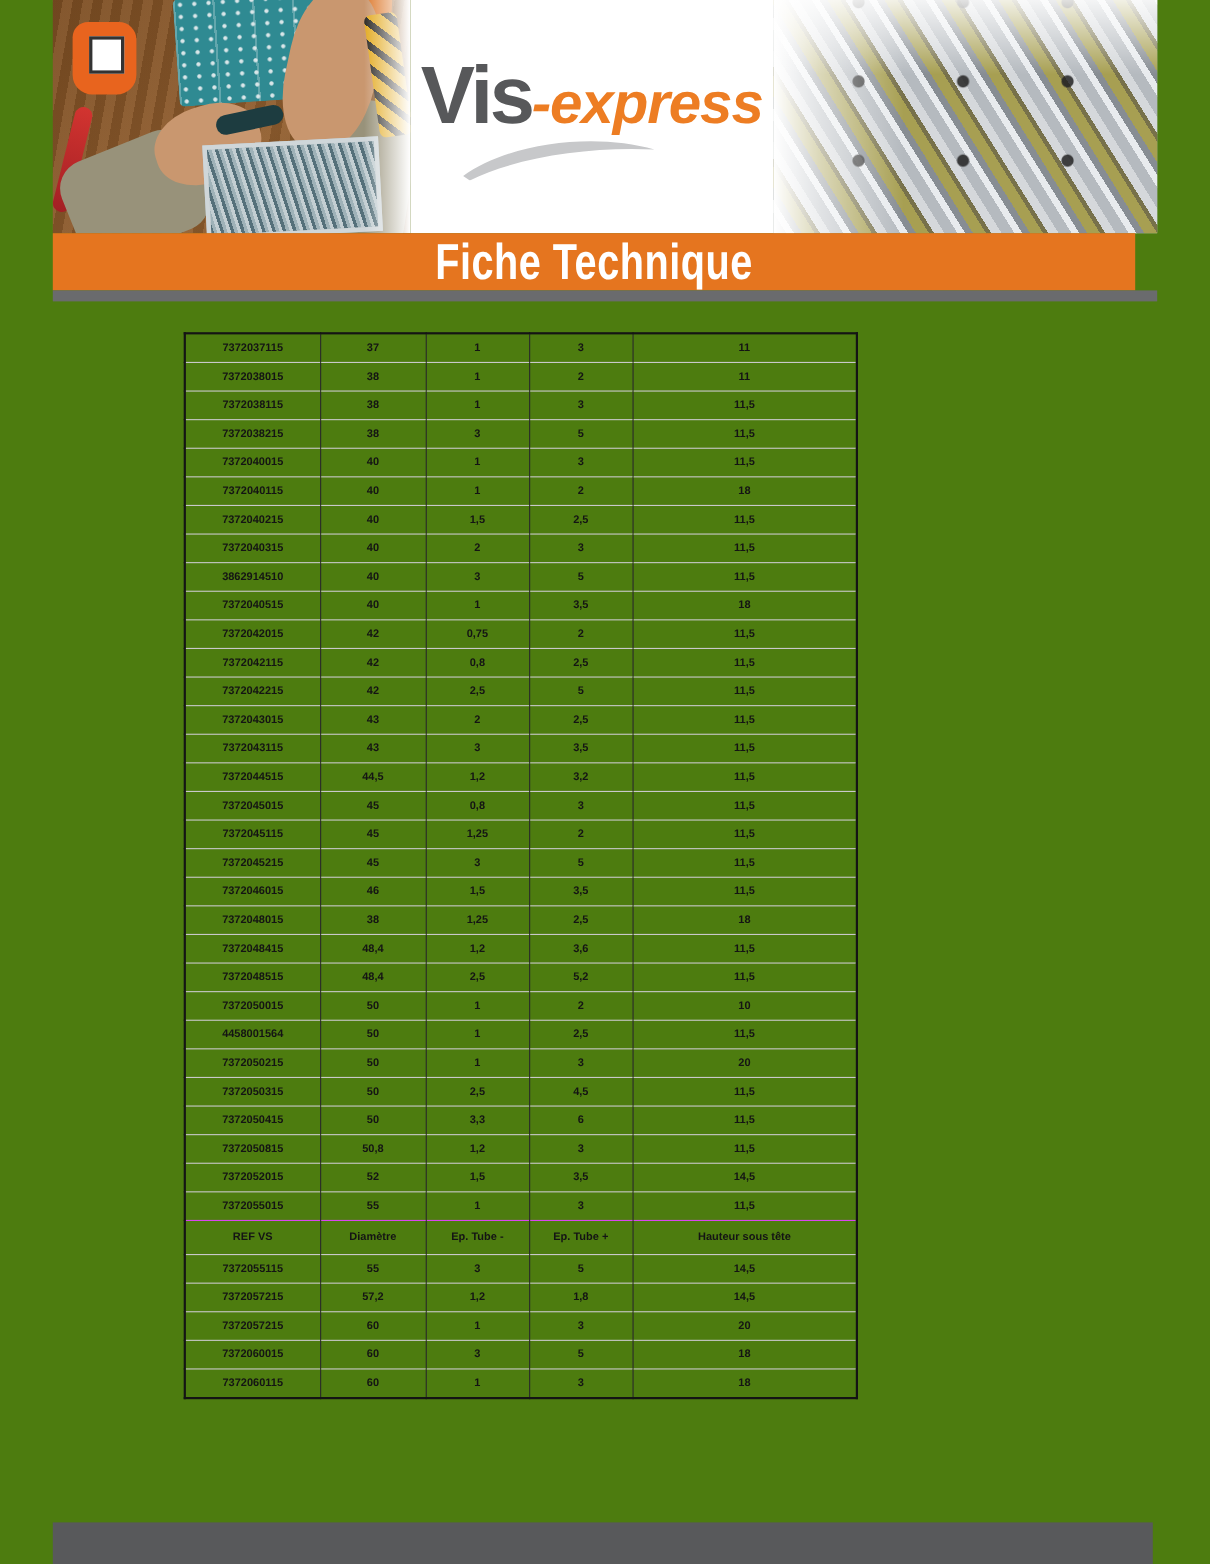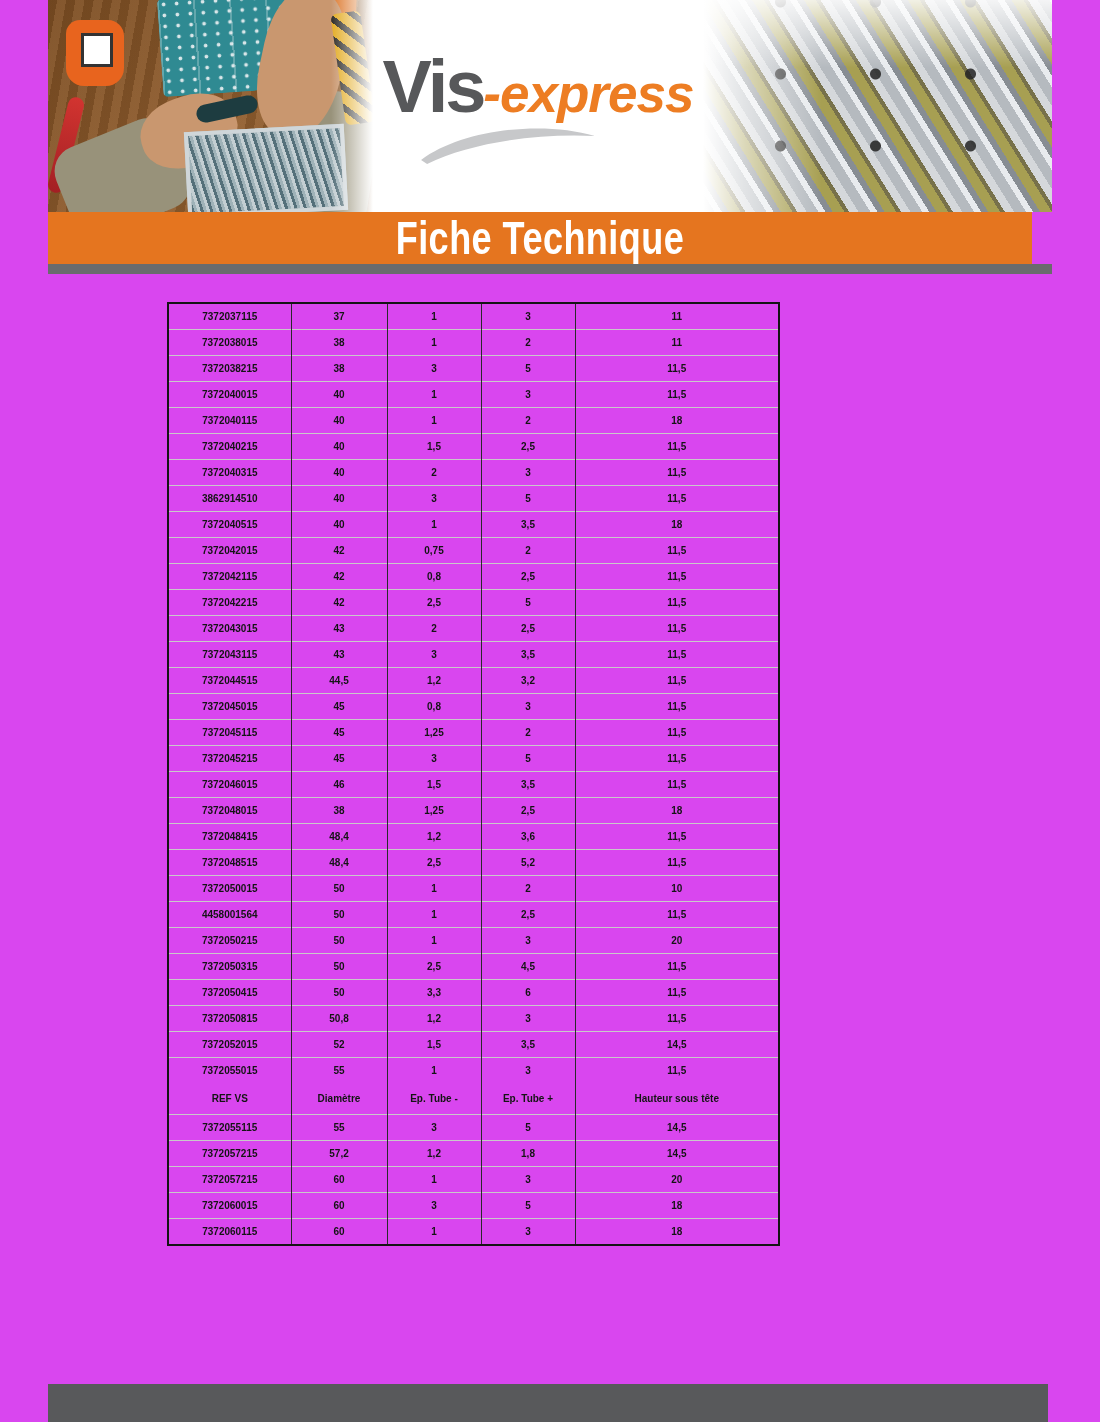--- a/index.html
+++ b/index.html
@@ -1,17 +1,17 @@
 <!DOCTYPE html>
 <html><head>
 <meta charset="utf-8">
 <style>
   html, body { margin:0; padding:0; background:#ffffff; }
   .page {
-    position:relative; width:1100px; height:1422px; background:#d946ef;
+    position:relative; width:1100px; height:1422px; background:#4d7c0f;
     font-family:"Liberation Sans", sans-serif; overflow:hidden; margin:0 auto;
   }
 
   
   .header { position:absolute; left:48px; top:0; width:1004px; height:212px; }
 
   .photo-left {
     position:absolute; left:0; top:0; width:325px; height:212px; overflow:hidden;
     background:
       repeating-linear-gradient(100deg, rgba(0,0,0,.10) 0 9px, rgba(255,255,255,.05) 9px 18px),
@@ -146,20 +146,27 @@
           <td>11</td>
         </tr>
         <tr>
           <td>7372038015</td>
           <td>38</td>
           <td>1</td>
           <td>2</td>
           <td>11</td>
         </tr>
         <tr>
+          <td>7372038115</td>
+          <td>38</td>
+          <td>1</td>
+          <td>3</td>
+          <td>11,5</td>
+        </tr>
+        <tr>
           <td>7372038215</td>
           <td>38</td>
           <td>3</td>
           <td>5</td>
           <td>11,5</td>
         </tr>
         <tr>
           <td>7372040015</td>
           <td>40</td>
           <td>1</td>

